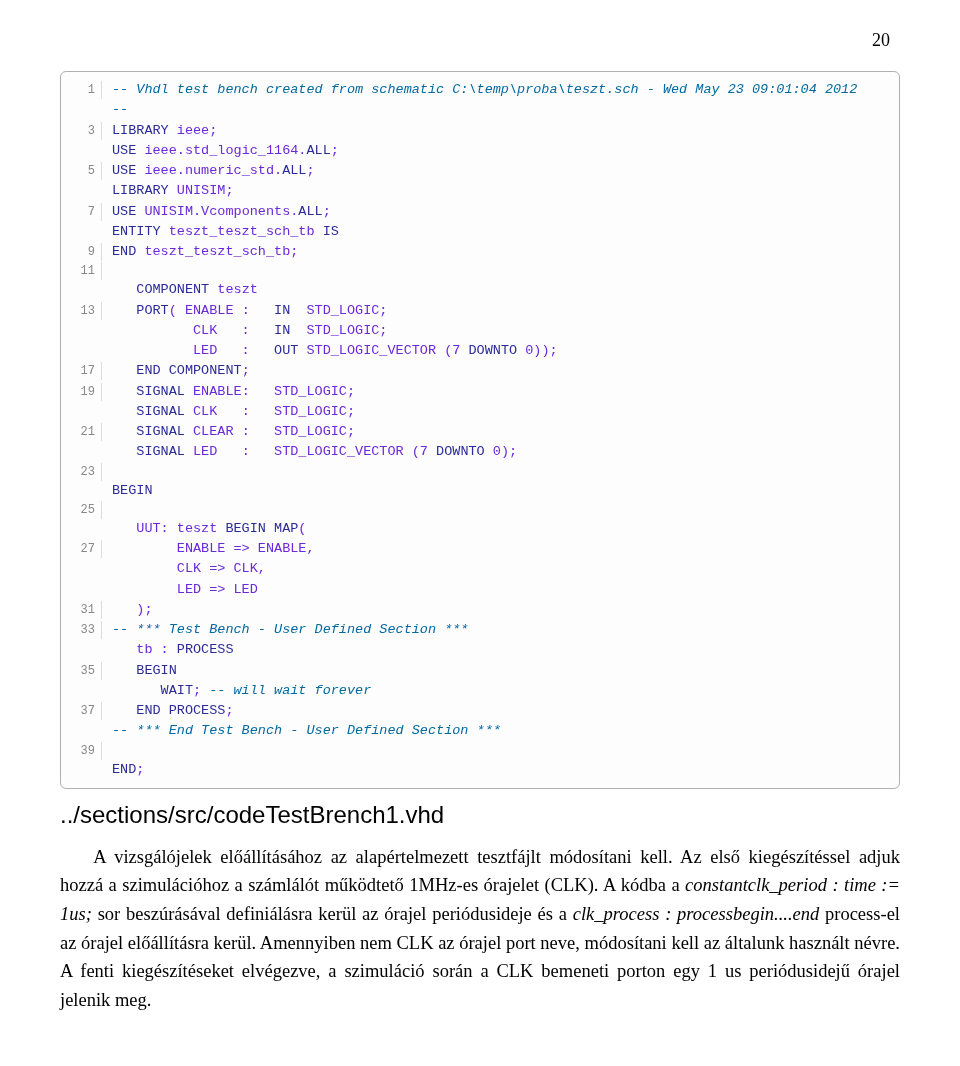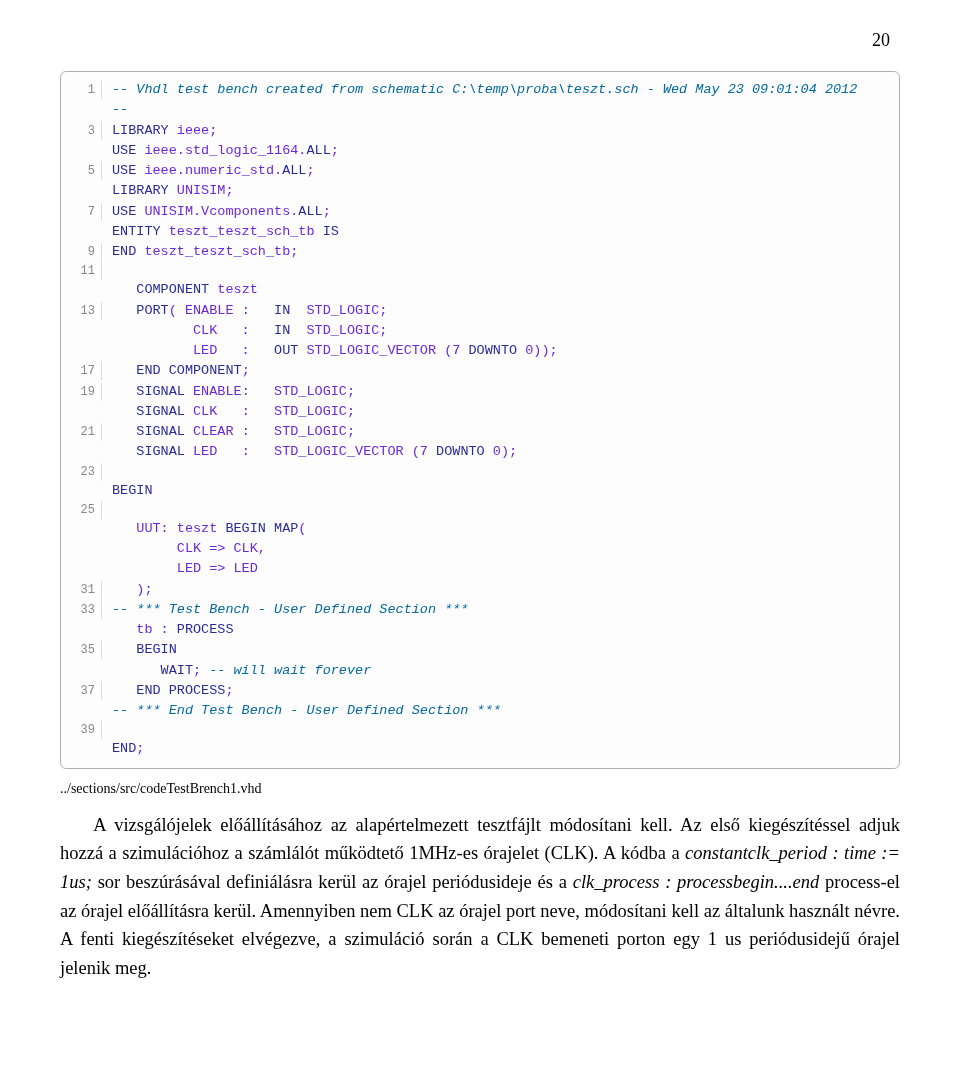--- a/index.html
+++ b/index.html
@@ -46,22 +46,22 @@
   }
   .line-content {
     padding-left: 10px;
     white-space: pre;
     color: #000;
   }
   .tok-comment { color: #0369a1; font-style: italic; }
   .tok-keyword { color: #2a2a99; text-align: right; }
   .tok-ident   { color: #6d28d9; }
   .filepath {
-    font-family: Liberation Serif, serif;
-    font-size: 14px;
+    font-family: Liberation Sans, sans-serif;
+    font-size: 24px;
     color: #000;
     margin: 6px 0 14px 0;
   }
   .body-text {
     font-size: 18.5px;
     line-height: 1.55;
     text-align: justify;
     color: #000;
   }
   .body-text p {
@@ -167,20 +167,24 @@
       </div>
       <div class="code-line">
         <span class="line-number">25</span>
         <span class="line-content"><span class="tok-ident"></span></span>
       </div>
       <div class="code-line">
         <span class="line-number"></span>
         <span class="line-content"><span class="tok-ident">   UUT: teszt </span><span class="tok-keyword">BEGIN MAP</span><span class="tok-ident">(</span></span>
       </div>
       <div class="code-line">
+        <span class="line-number">27</span>
+        <span class="line-content"><span class="tok-ident">        ENABLE =&gt; ENABLE,</span></span>
+      </div>
+      <div class="code-line">
         <span class="line-number"></span>
         <span class="line-content"><span class="tok-ident">        CLK =&gt; CLK,</span></span>
       </div>
       <div class="code-line">
         <span class="line-number"></span>
         <span class="line-content"><span class="tok-ident">        LED =&gt; LED</span></span>
       </div>
       <div class="code-line">
         <span class="line-number">31</span>
         <span class="line-content"><span class="tok-ident">   );</span></span>

